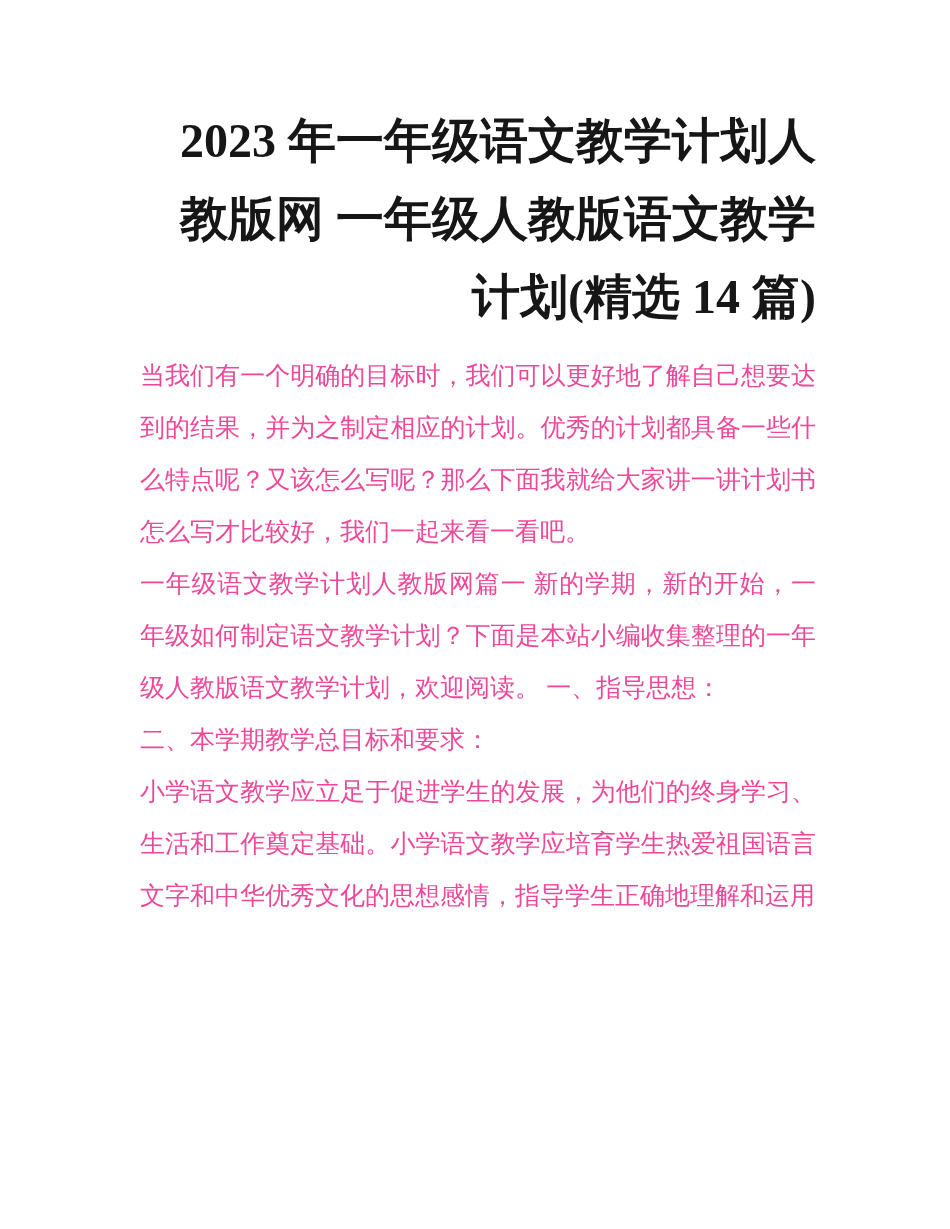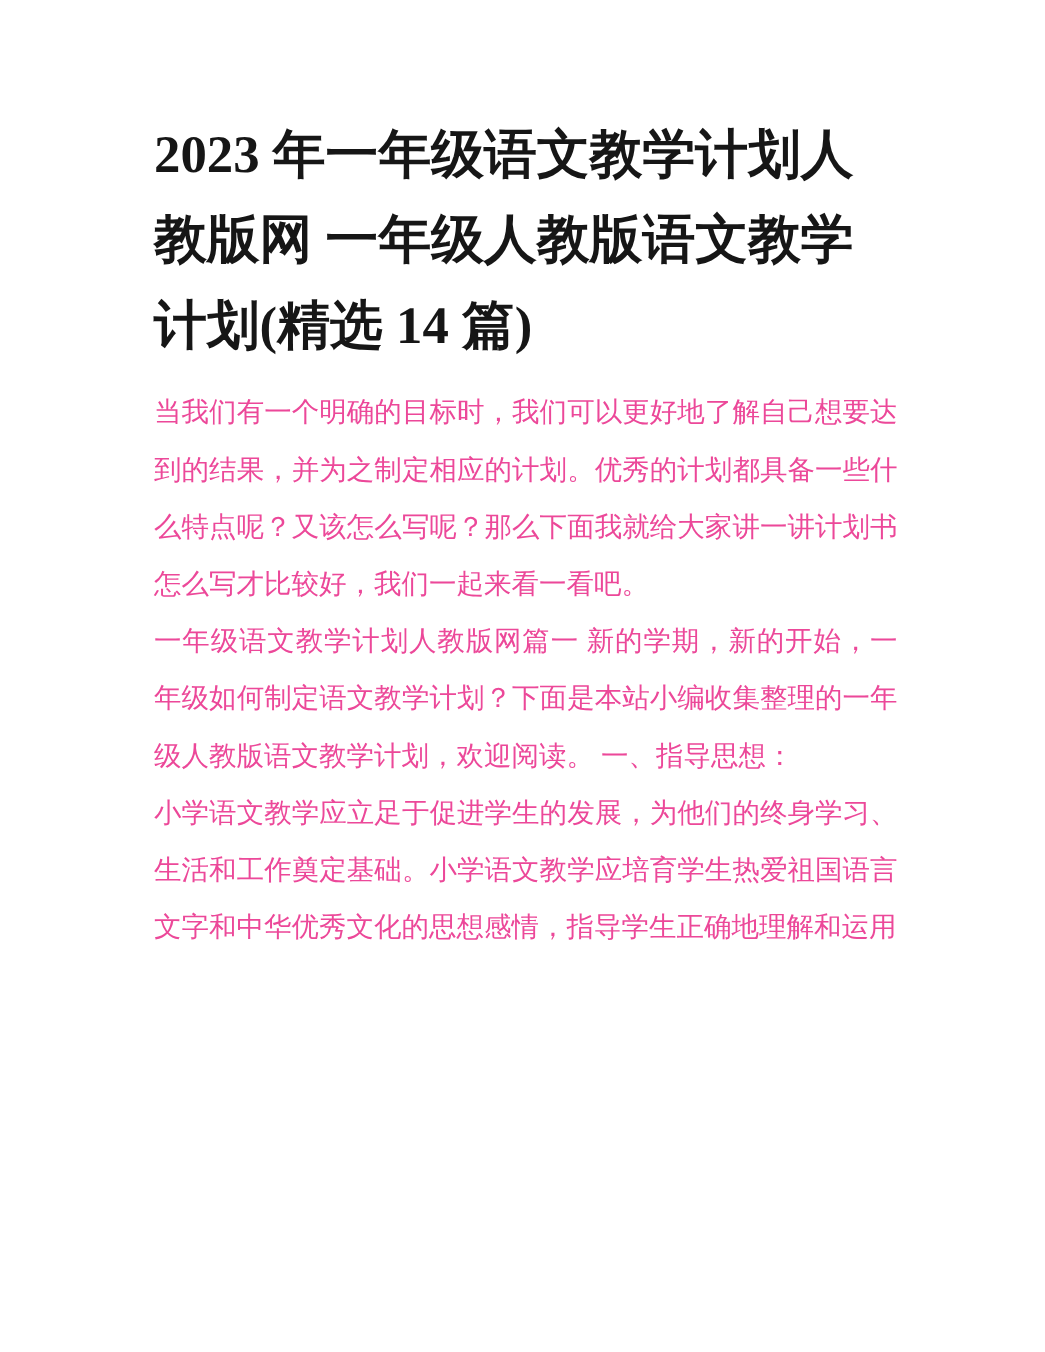--- a/index.html
+++ b/index.html
@@ -19,21 +19,21 @@
     width: 950px;
     height: 1229px;
     padding: 102px 134px 0 140px;
     background: #ffffff;
   }
   .doc-title {
     margin: 0 0 14px 0;
     font-size: 48px;
     line-height: 78px;
     font-weight: 700;
-    text-align: left;
+    text-align: right;
     color: #161616;
     font-family: "Liberation Serif", "DejaVu Serif", serif;
   }
   .doc-body p {
     margin: 0;
     font-size: 25px;
     line-height: 52px;
     font-weight: 400;
     text-align: justify;
     text-justify: inter-character;
@@ -42,15 +42,16 @@
   }
 </style>
 </head>
 <body>
 
 <div class="page">
   <h1 class="doc-title">2023 年一年级语文教学计划人教版网 一年级人教版语文教学计划(精选 14 篇)</h1>
   <div class="doc-body">
     <p>当我们有一个明确的目标时，我们可以更好地了解自己想要达到的结果，并为之制定相应的计划。优秀的计划都具备一些什么特点呢？又该怎么写呢？那么下面我就给大家讲一讲计划书怎么写才比较好，我们一起来看一看吧。</p>
     <p>一年级语文教学计划人教版网篇一 新的学期，新的开始，一年级如何制定语文教学计划？下面是本站小编收集整理的一年级人教版语文教学计划，欢迎阅读。 一、指导思想：</p>
+    <p>二、本学期教学总目标和要求：</p>
     <p>小学语文教学应立足于促进学生的发展，为他们的终身学习、生活和工作奠定基础。小学语文教学应培育学生热爱祖国语言文字和中华优秀文化的思想感情，指导学生正确地理解和运用</p>
   </div>
 </div>
 
 </body></html>

